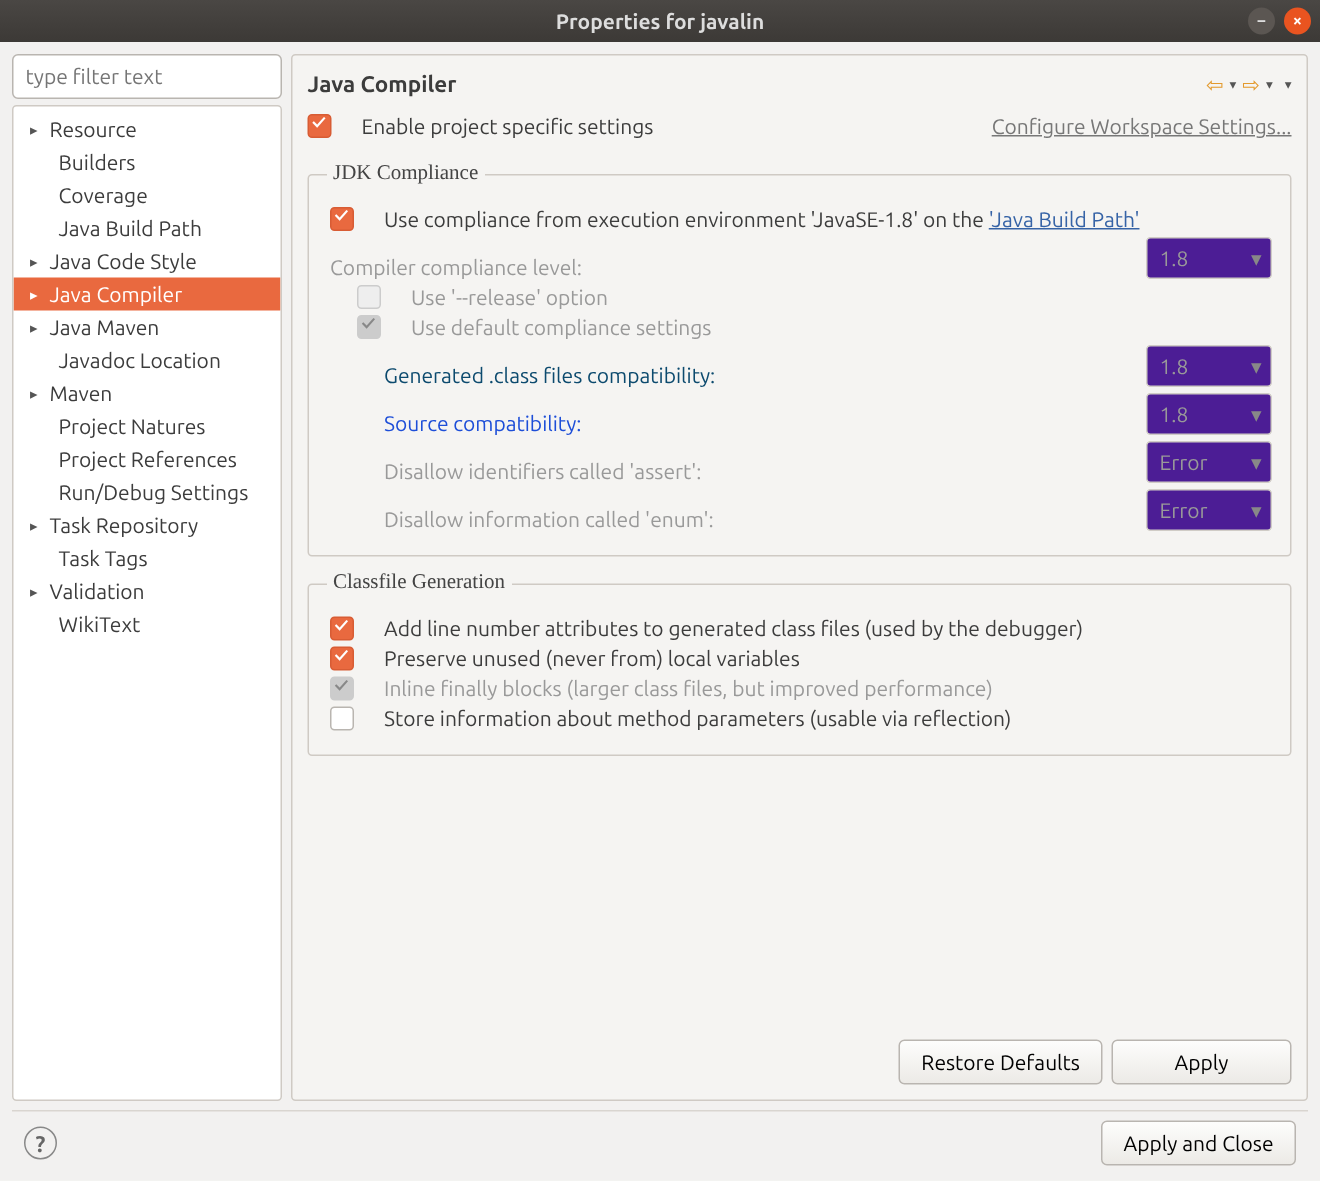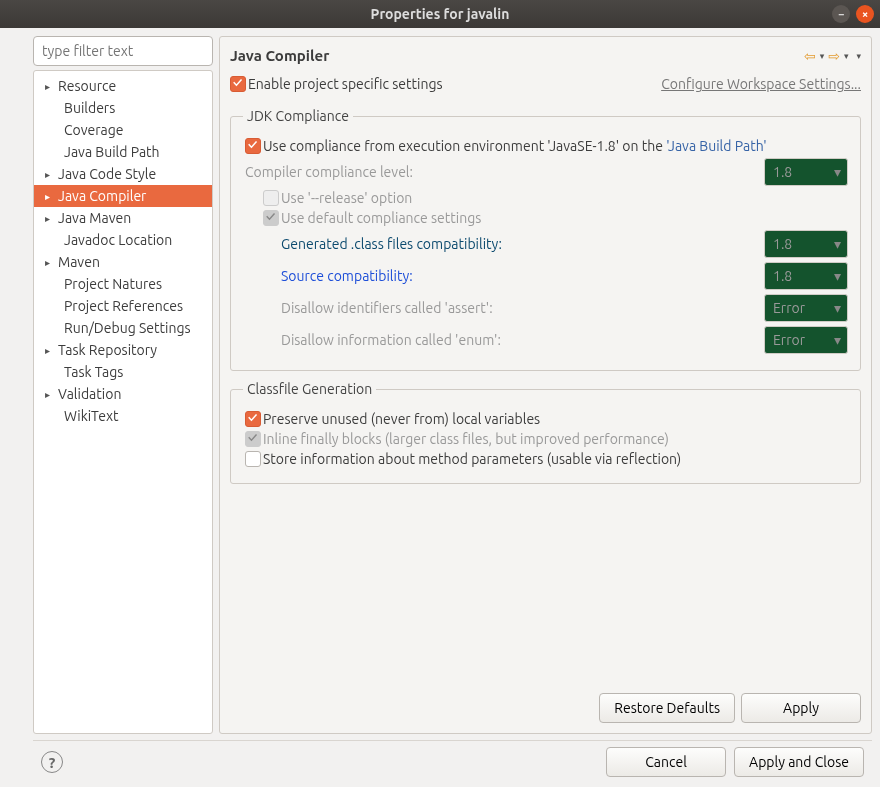--- a/index.html
+++ b/index.html
@@ -6,21 +6,21 @@
 body { background: #f2f1f0; color: #3c3c3c; width: 880px; height: 787px; overflow: hidden; display: flex; flex-direction: column; }
 
 
 .titlebar { background: linear-gradient(#4a4744, #3c3936); height: 28px; display: flex; align-items: center; justify-content: center; position: relative; color: #ddd; font-weight: bold; flex-shrink: 0; }
 .titlebar .controls { position: absolute; right: 6px; top: 5px; display: flex; gap: 6px; }
 .winbtn { width: 18px; height: 18px; border-radius: 9px; display: inline-flex; align-items: center; justify-content: center; font-size: 11px; cursor: pointer; }
 .win-minmax { background: #5b5652; color: #ddd; }
 .win-close { background: #e95420; color: #fff; }
 
 
-.content { flex: 1; display: flex; flex-direction: column; padding: 8px; gap: 6px; margin-left: 25px; }
+.content { flex: 1; display: flex; flex-direction: column; padding: 8px; gap: 6px; }
 .split { flex: 1; display: flex; gap: 6px; min-height: 0; }
 
 
 .left { width: 180px; display: flex; flex-direction: column; gap: 4px; flex-shrink: 0; }
 .filter { width: 100%; padding: 4px 8px; border: 1px solid #b9b5b0; border-radius: 4px; background: #fff; color: #888; height: 30px; }
 .tree { flex: 1; border: 1px solid #cfcac4; border-radius: 3px; background: #fff; padding: 4px 0; overflow: auto; }
 .tree-item { padding: 3px 6px 3px 8px; cursor: pointer; display: flex; align-items: center; gap: 3px; white-space: nowrap; }
 .tree-item.selected { background: #e9693f; color: #fff; }
 .tree-arrow { width: 10px; display: inline-block; font-size: 10px; color: #555; }
 .tree-arrow.none { visibility: hidden; }
@@ -29,42 +29,42 @@
 
 
 .right { flex: 1; display: flex; flex-direction: column; border: 1px solid #cfcac4; border-radius: 3px; background: #f5f4f2; padding: 10px 10px 10px 10px; min-width: 0; }
 .page-header { display: flex; align-items: center; justify-content: space-between; margin-bottom: 8px; }
 .page-title { font-weight: bold; font-size: 15px; }
 .nav-icons { display: flex; gap: 4px; align-items: center; }
 .nav-arrow { color: #e39a2e; font-size: 14px; cursor: pointer; }
 .nav-drop { color: #555; font-size: 9px; cursor: pointer; }
 
 .top-check-row { display: flex; justify-content: space-between; align-items: center; margin-bottom: 12px; }
-.link { color: #3663a6; cursor: pointer; }
+.link { color: #3663a6; text-decoration: underline; cursor: pointer; }
 .link-label { color: #777; text-decoration: underline; cursor: pointer; }
 
 fieldset { border: 1px solid #cfcac4; border-radius: 3px; padding: 10px 12px 12px 12px; margin-bottom: 10px; }
-legend { padding: 0 4px; color: #444; }
-
-.row { display: flex; align-items: center; margin: 4px 0; gap: 2px; }
+legend { padding: 0 4px; color: #444; font-family: Liberation Serif, serif; }
+
+.row { display: flex; align-items: flex-end; margin: 4px 0; gap: 20px; }
 .row.indent1 { padding-left: 18px; }
 .row.indent2 { padding-left: 36px; }
 .flex-fill { flex: 1; }
 label { cursor: pointer; }
 label.disabled { color: #999; }
 
 .checkbox { appearance: none; width: 16px; height: 16px; border: 1px solid #b9b5b0; border-radius: 3px; background: #fff; cursor: pointer; position: relative; flex-shrink: 0; }
 .checkbox:checked { background: #e9693f; border-color: #d85c34; }
 .checkbox:checked::after { content: "✓"; color: #fff; position: absolute; top: -2px; left: 2px; font-size: 13px; font-weight: bold; }
 .checkbox:disabled { background: #eee; border-color: #ccc; cursor: default; }
 .checkbox:disabled:checked { background: #ccc; }
 .checkbox:disabled:checked::after { content: "✓"; color: #888; }
 
 .select { width: 84px; height: 28px; border: 1px solid #b9b5b0; border-radius: 3px; background: #f0eee9; padding: 0 22px 0 8px; position: relative; display: inline-flex; align-items: center; cursor: pointer; }
-.select.disabled { color: #999; background: #14532d; border-color: #d0ccc6; cursor: default; }
+.select.disabled { color: #999; background: #4c1d95; border-color: #d0ccc6; cursor: default; }
 .select::after { content: "▾"; position: absolute; right: 6px; color: #888; }
 
 .group-inside { padding-left: 2px; }
 
 .btn-row { display: flex; justify-content: flex-end; gap: 6px; margin-top: auto; padding-top: 12px; }
 .button { min-width: 120px; height: 30px; border: 1px solid #b9b5b0; border-radius: 4px; background: linear-gradient(#fdfdfc, #eceae6); padding: 0 14px; cursor: pointer; display: inline-flex; align-items: center; justify-content: center; text-align: center; }
 
 .footer { display: flex; align-items: center; justify-content: space-between; padding: 6px 8px 2px 8px; flex-shrink: 0; border-top: 1px solid #d9d5d0; }
 .help-icon { width: 22px; height: 22px; border: 1.5px solid #888; border-radius: 11px; display: inline-flex; align-items: center; justify-content: center; color: #666; font-weight: bold; cursor: pointer; font-size: 15px; }
 .footer-btns { display: flex; gap: 8px; }
@@ -249,20 +249,24 @@
               </span>
           </div>
         </div>
       </fieldset>
 
       <fieldset>
         <legend>Classfile Generation</legend>
         <div class="group-inside">
           <label class="row">
             <input type="checkbox" class="checkbox" checked="" style="">
+            <span>Add line number attributes to generated class files (used by the debugger)</span>
+          </label>
+          <label class="row">
+            <input type="checkbox" class="checkbox" checked="" style="">
             <span>Preserve unused (never from) local variables</span>
           </label>
           <label class="row disabled">
             <input type="checkbox" class="checkbox" disabled="" checked="" style="">
             <span>Inline finally blocks (larger class files, but improved performance)</span>
           </label>
           <label class="row">
             <input type="checkbox" class="checkbox" style="">
             <span>Store information about method parameters (usable via reflection)</span>
           </label>
@@ -272,17 +276,16 @@
       <div class="btn-row">
         <button class="button">Restore Defaults</button>
         <button class="button">Apply</button>
       </div>
     </div>
   </div>
 
   <div class="footer">
     <span class="help-icon">?</span>
     <div class="footer-btns">
-      <button class="button">Cancel</button>
       <button class="button">Apply and Close</button>
     </div>
   </div>
 </div>
 
 </body></html>

